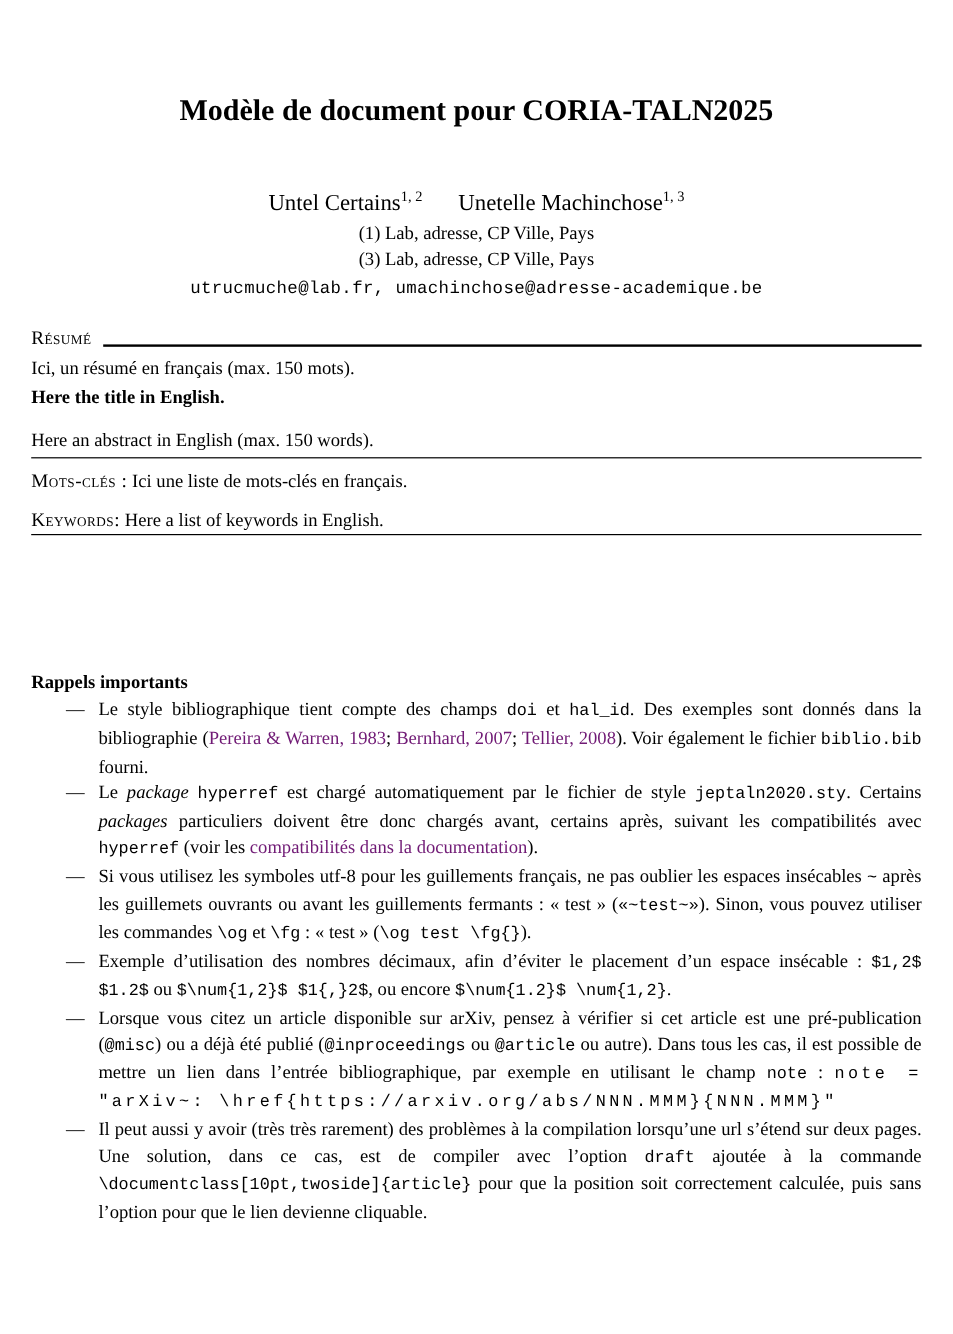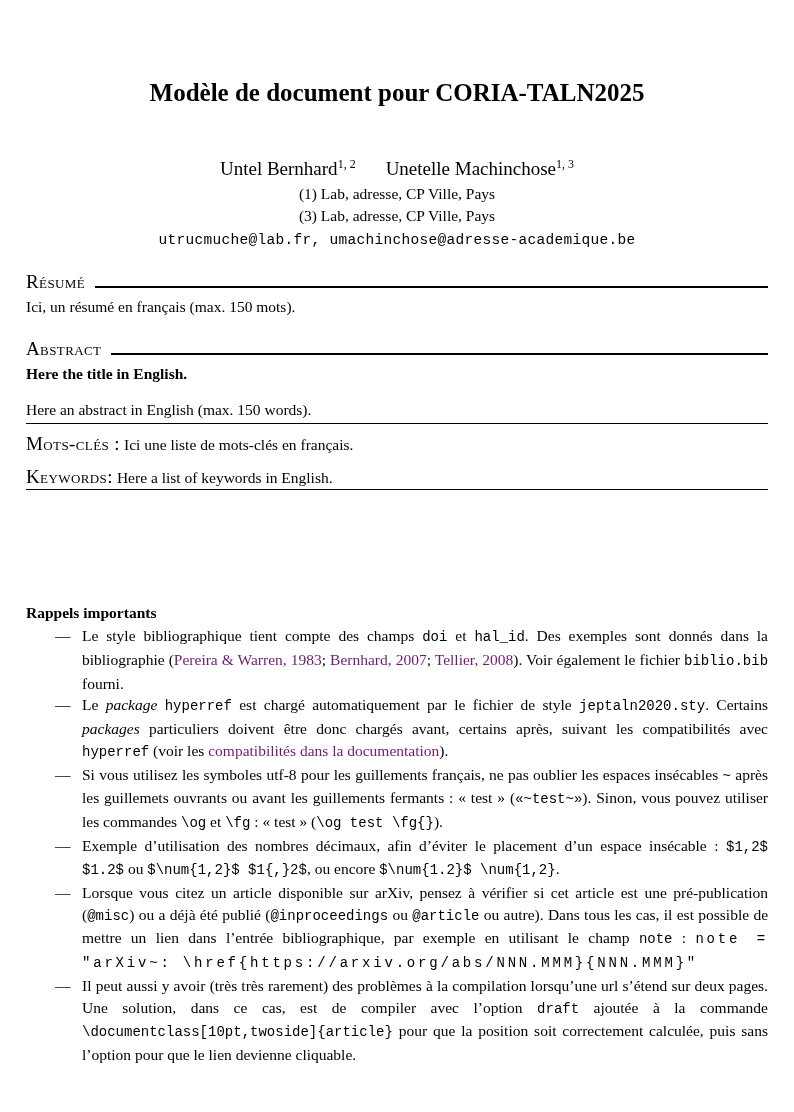--- a/index.html
+++ b/index.html
@@ -43,21 +43,21 @@
     line-height:20px;
     letter-spacing:0.3px;
   }
   .section-head {
     display:flex;
     align-items:flex-end;
     margin-top:21px;
   }
   .sc-label {
     font-variant:small-caps;
-    font-size:19px;
+    font-size:16px;
     line-height:22px;
     letter-spacing:0.4px;
     white-space:nowrap;
   }
   .head-rule {
     flex:1;
     border-bottom:2px solid #000;
     margin:0 0 5px 10px;
   }
   .body-text { font-size:15.5px; line-height:21px; margin:0; }
@@ -107,40 +107,36 @@
   .t-l { color:#701a75; text-decoration:none; cursor:pointer; }
 </style>
 </head>
 <body>
 
 <div class="page">
 
   <h1 class="doc-title">Modèle de document pour CORIA-TALN2025</h1>
 
   <div class="authors-line">
-    <span class="author"><span>Untel Bernhard</span><sup>1, 2</sup></span><span class="author"><span>Unetelle Machinchose</span><sup>1, 3</sup></span>
+    <span class="author"><span>Untel Certains</span><sup>1, 2</sup></span><span class="author"><span>Unetelle Machinchose</span><sup>1, 3</sup></span>
   </div>
 
   <div class="affiliations">
     <div class="affil-line">(1) Lab, adresse, CP Ville, Pays</div>
     <div class="affil-line">(3) Lab, adresse, CP Ville, Pays</div>
   </div>
 
   <div class="email-line">utrucmuche@lab.fr, umachinchose@adresse-academique.be</div>
 
   <div class="section-head">
     <span class="sc-label">Résumé</span>
     <span class="head-rule"></span>
   </div>
   <p class="body-text resume-text">Ici, un résumé en français (max. 150 mots).</p>
 
-  <div class="section-head">
-    <span class="sc-label">Abstract</span>
-    <span class="head-rule"></span>
-  </div>
   <p class="body-text abstract-title">Here the title in English.</p>
   <p class="body-text abstract-text">Here an abstract in English (max. 150 words).</p>
 
   <div class="kw-line">
     <span class="sc-label">Mots-clés :</span><span>Ici une liste de mots-clés en français.</span>
   </div>
 
   <div class="kw-line kw-bottom">
     <span class="sc-label">Keywords:</span><span>Here a list of keywords in English.</span>
   </div>

